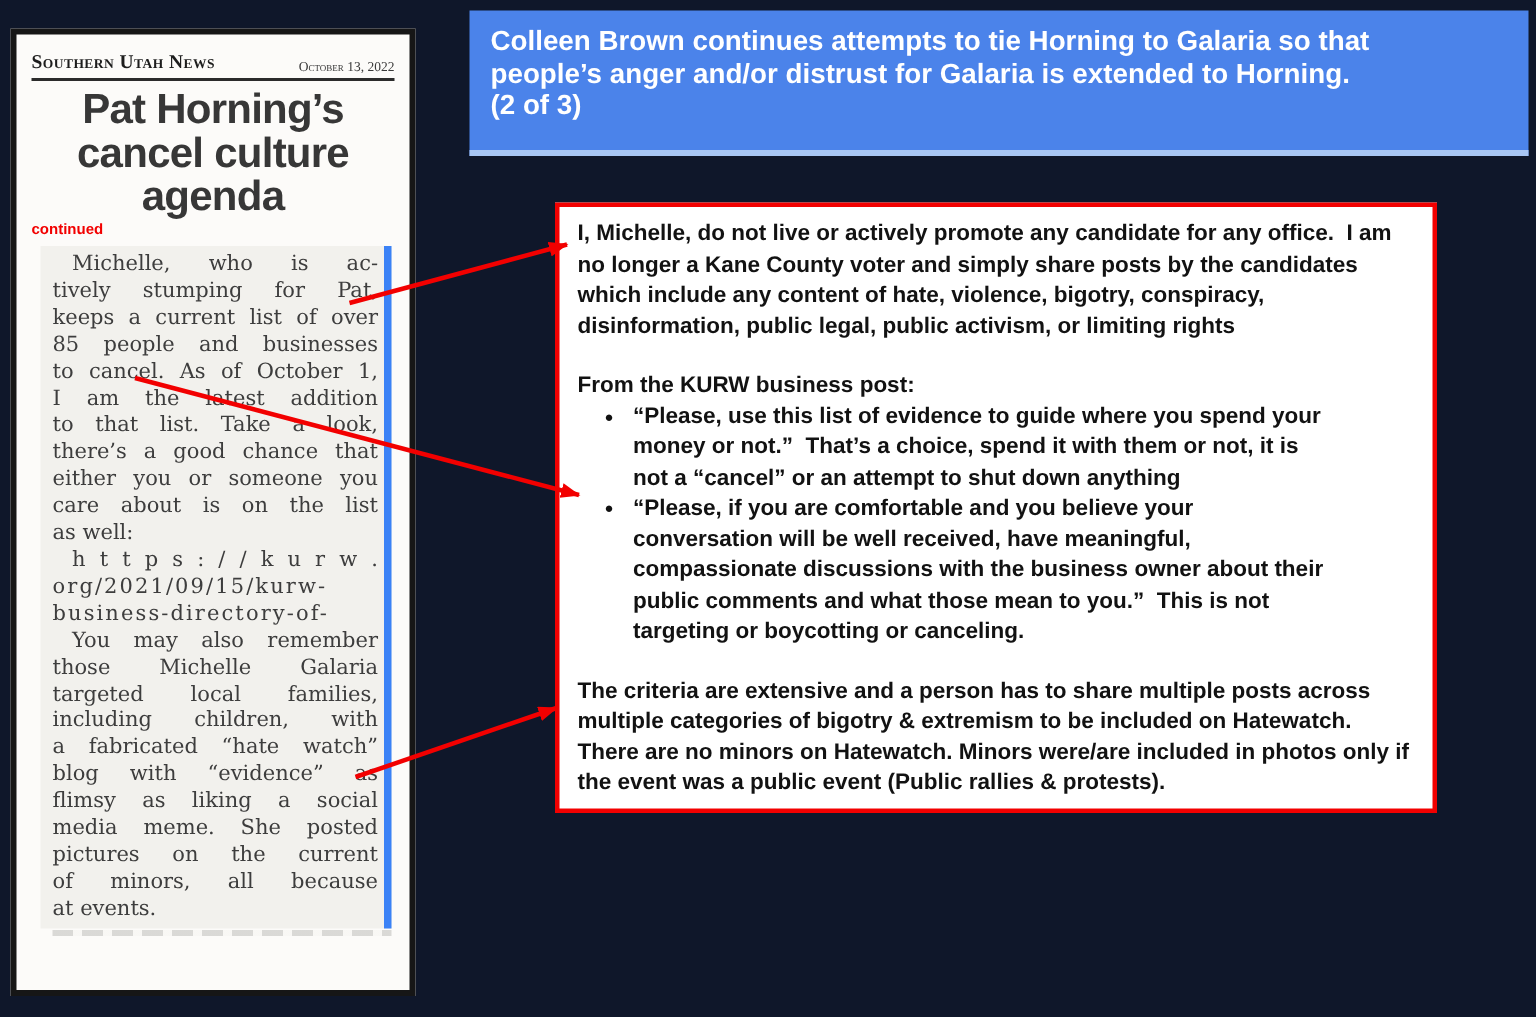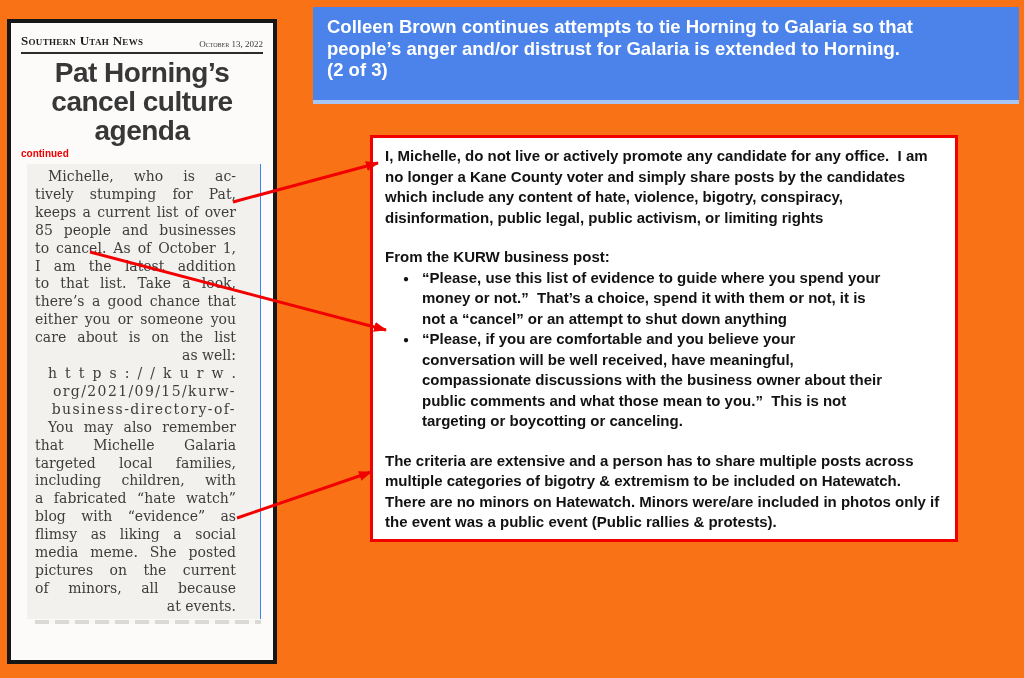--- a/index.html
+++ b/index.html
@@ -4,21 +4,21 @@
 <style>
   :root{
     --accent-red:#f20000;
     --banner-bg:#4b83ea;
     --banner-edge:#a8c6f4;
   }
   *{margin:0;padding:0;box-sizing:border-box;}
   html,body{background:#ffffff;}
   .stage{
     position:relative;width:1024px;height:678px;overflow:hidden;
-    font-family:"Liberation Sans",sans-serif;background:#f97316;
+    font-family:"Liberation Sans",sans-serif;background:#0f172a;
   }
   
   .paper{
     position:absolute;left:7px;top:19px;width:270px;height:645px;
     border:4px solid #161616;background:#fcfbf9;
   }
   .np-header{
     display:flex;align-items:flex-end;margin:10px 10px 0 10px;
     border-bottom:2px solid #2b2b2b;padding-bottom:3px;
   }
@@ -33,25 +33,24 @@
   .np-headline{
     margin-top:4px;text-align:center;white-space:pre-line;
     font-weight:bold;font-size:28px;line-height:29px;color:#373737;
     letter-spacing:-.5px;
   }
   .np-continued{
     margin:3px 0 0 10px;font-weight:bold;font-size:10px;
     color:var(--accent-red,#f20000);
   }
   .np-body{
-    margin:5px 12px 0 16px;background:#f2f1ed;border-right:1px solid #3b82f6;
-    padding:4px 24px 3px 8px;
+    margin:5px 12px 0 16px;background:#f2f1ed;border-right:5px solid #3b82f6;
+    padding:4px 4px 3px 8px;
     font-family:"DejaVu Serif",serif;font-size:14px;line-height:17.9px;
     color:#3d3d3d;
-    text-align:right;
   }
   .news-line{min-height:17.9px;}
   .news-line.jl{text-align-last:justify;}
   .news-line.ind{text-indent:13px;}
   .news-line.ls{letter-spacing:1.4px;}
   .cutoff-smudge{
     margin:1px 12px 0 24px;height:4px;opacity:.35;
     background:repeating-linear-gradient(90deg,#9a9a96 0 14px,#f2f1ed 14px 20px);
   }
   
@@ -109,21 +108,21 @@
         <div class="news-line jl">I am the latest addition</div>
         <div class="news-line jl">to that list. Take a look,</div>
         <div class="news-line jl">there’s a good chance that</div>
         <div class="news-line jl">either you or someone you</div>
         <div class="news-line jl">care about is on the list</div>
         <div class="news-line">as well:</div>
         <div class="news-line jl ind">h t t p s : / / k u r w .</div>
         <div class="news-line ls">org/2021/09/15/kurw-</div>
         <div class="news-line ls">business-directory-of-</div>
         <div class="news-line jl ind">You may also remember</div>
-        <div class="news-line jl">that Michelle Galaria</div>
+        <div class="news-line jl">those Michelle Galaria</div>
         <div class="news-line jl">targeted local families,</div>
         <div class="news-line jl">including children, with</div>
         <div class="news-line jl">a fabricated “hate watch”</div>
         <div class="news-line jl">blog with “evidence” as</div>
         <div class="news-line jl">flimsy as liking a social</div>
         <div class="news-line jl">media meme. She posted</div>
         <div class="news-line jl">pictures on the current</div>
         <div class="news-line jl">of minors, all because</div>
         <div class="news-line">at events.</div>
       </div>

